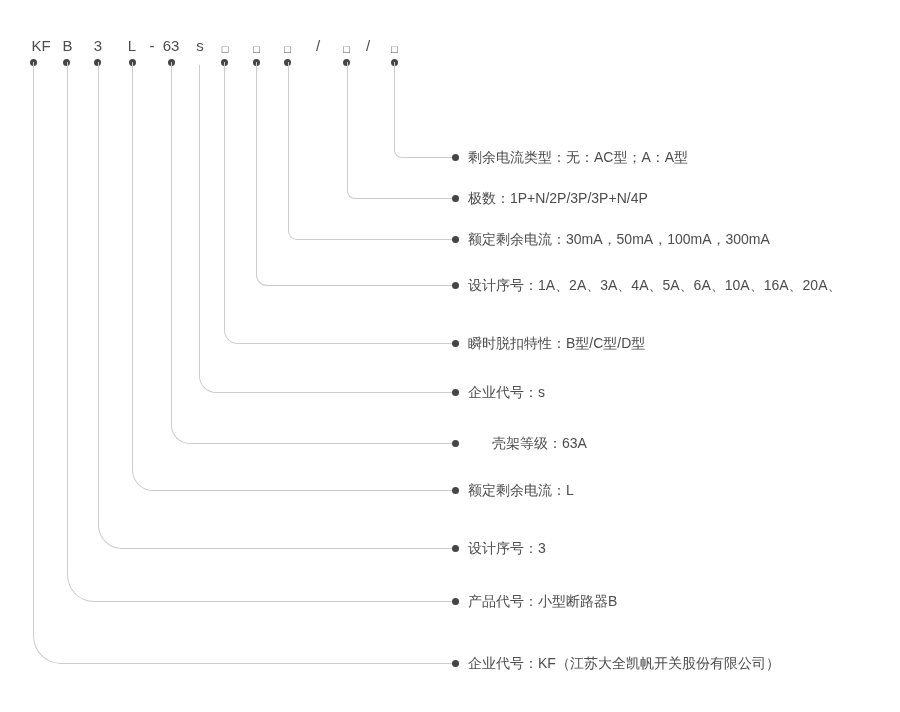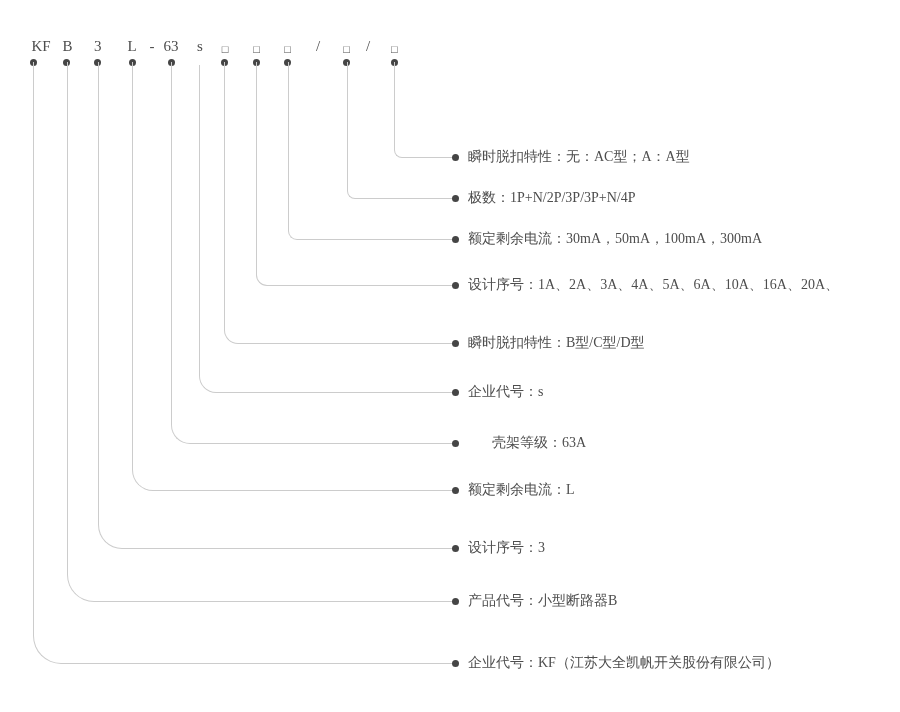--- a/index.html
+++ b/index.html
@@ -6,21 +6,21 @@
     --line:#cccccc;
     --dot:#454545;
     --text:#4d4d4d;
   }
   html,body{margin:0;padding:0;background:#ffffff;}
   .canvas{
     position:relative;
     width:900px;height:712px;
     background:#ffffff;
     overflow:hidden;
-    font-family:Liberation Serif, serif;
+    font-family:Liberation Sans, sans-serif;
   }
   .code-part{
     position:absolute;top:38px;
     transform:translateX(-50%);
     font-size:15px;line-height:16px;
     color:var(--text);
     white-space:nowrap;
   }
   .code-part.box{
     font-size:11px;top:41px;
@@ -90,21 +90,21 @@
   <div class="bullet" style="left:451.5px;top:235.5px"></div>
   <div class="bullet" style="left:451.5px;top:281.5px"></div>
   <div class="bullet" style="left:451.5px;top:339.5px"></div>
   <div class="bullet" style="left:451.5px;top:388.5px"></div>
   <div class="bullet" style="left:451.5px;top:439.5px"></div>
   <div class="bullet" style="left:451.5px;top:486.5px"></div>
   <div class="bullet" style="left:451.5px;top:544.5px"></div>
   <div class="bullet" style="left:451.5px;top:597.5px"></div>
   <div class="bullet" style="left:451.5px;top:659.5px"></div>
 
-  <div class="label" style="left:468px;top:146px">瞬时脱扣特性：无：AC型；A：A型</div>
+  <div class="label" style="left:468px;top:146px">剩余电流类型：无：AC型；A：A型</div>
   <div class="label" style="left:468px;top:187px">极数：1P+N/2P/3P/3P+N/4P</div>
   <div class="label" style="left:468px;top:228px">额定剩余电流：30mA，50mA，100mA，300mA</div>
   <div class="label" style="left:468px;top:274px">设计序号：1A、2A、3A、4A、5A、6A、10A、16A、20A、</div>
   <div class="label" style="left:468px;top:332px">瞬时脱扣特性：B型/C型/D型</div>
   <div class="label" style="left:468px;top:381px">企业代号：s</div>
   <div class="label" style="left:492px;top:432px">壳架等级：63A</div>
   <div class="label" style="left:468px;top:479px">额定剩余电流：L</div>
   <div class="label" style="left:468px;top:537px">设计序号：3</div>
   <div class="label" style="left:468px;top:652px">企业代号：KF（江苏大全凯帆开关股份有限公司）</div>
   <div class="label" style="left:468px;top:590px">产品代号：小型断路器B</div>

